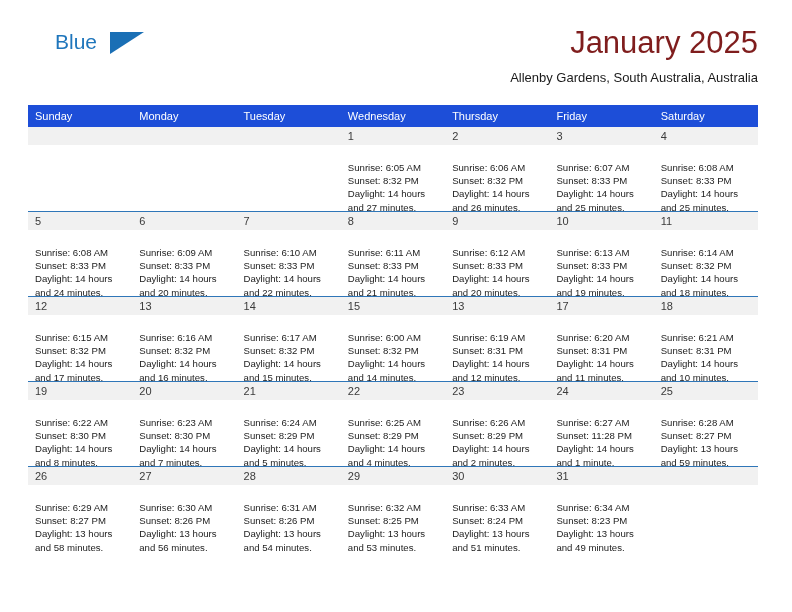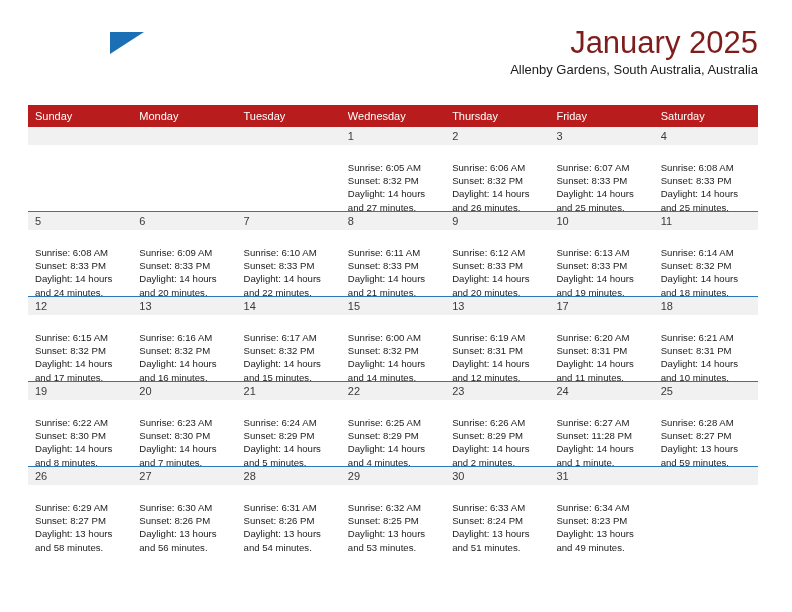--- a/index.html
+++ b/index.html
@@ -70,35 +70,35 @@
   .cal-title {
     font-size: 31px;
     color: #7f1d1d;
     line-height: 34px;
     white-space: nowrap;
   }
   .cal-subtitle {
     font-size: 13px;
     color: #1a1a1a;
     line-height: 20px;
-    margin-top: 0;
+    margin-top: 8px;
     white-space: nowrap;
   }
 
   
   .calendar {
     position: absolute;
     left: 28px;
     top: 105px;
     width: 730px;
     border-collapse: collapse;
     table-layout: fixed;
   }
   .calendar th {
-    background: #b91c1c;
+    background: #1d4ed8;
     color: #ffffff;
     font-size: 11px;
     font-weight: normal;
     text-align: left;
     padding: 5px 0 5px 7px;
     height: 10px;
     line-height: 12px;
   }
   .calendar td {
     width: 104.28px;
@@ -136,20 +136,21 @@
   .info div { white-space: nowrap; }
 </style>
 </head>
 <body>
 
 <div class="page">
 
   <div class="header">
 
     <div class="brand">
+      <span class="brand-blue">Blue</span>
       <span class="brand-flag"></span>
     </div>
 
     <div class="title-wrap">
       <div class="cal-title">January 2025</div>
       <div class="cal-subtitle">Allenby Gardens, South Australia, Australia</div>
     </div>
 
   </div>
 

